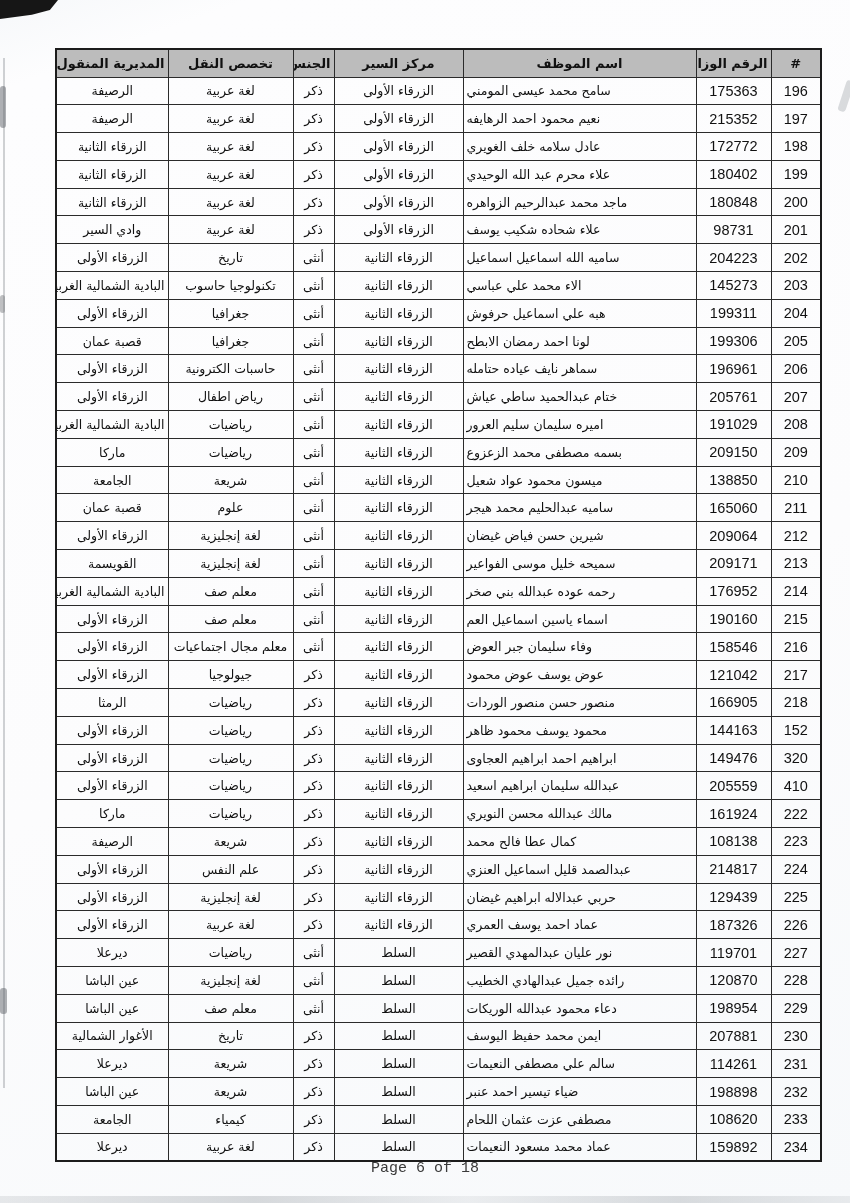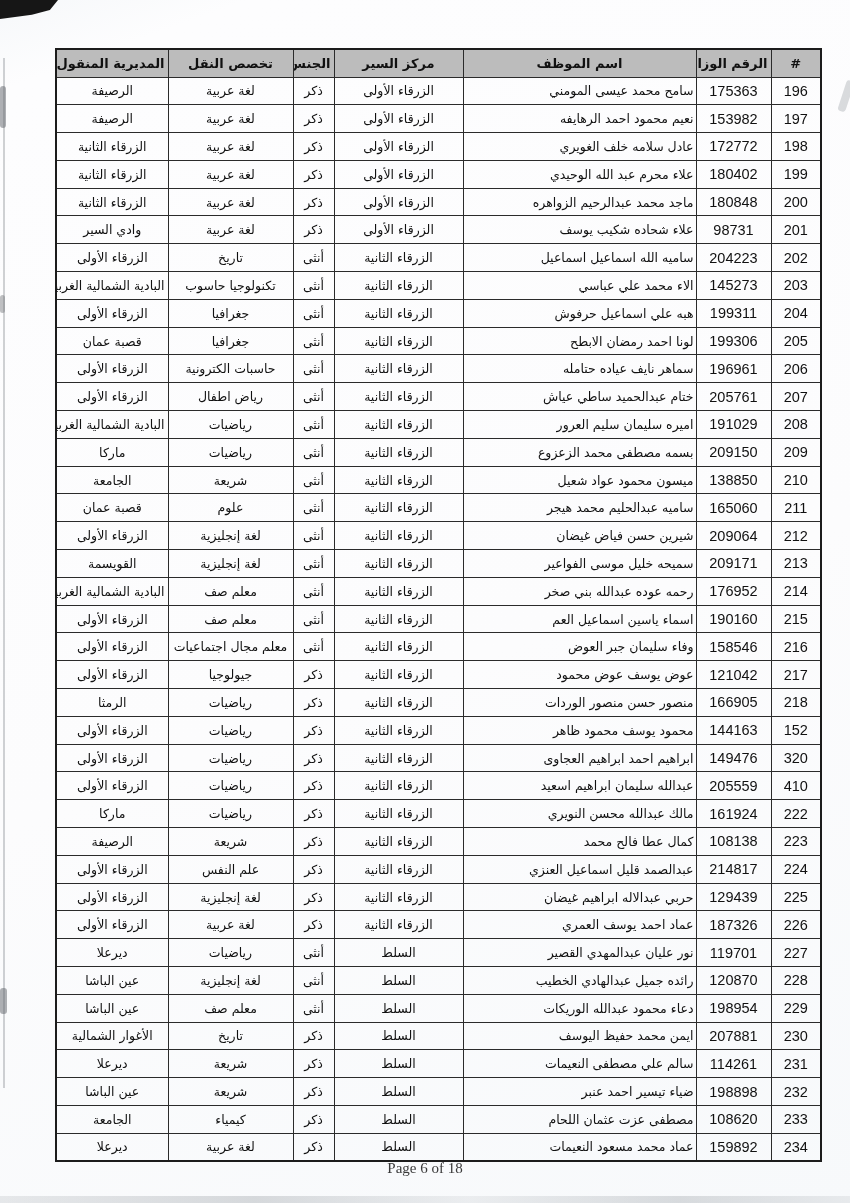--- a/index.html
+++ b/index.html
@@ -68,29 +68,29 @@
     background: #bcbcbc;
     font-weight: bold;
     font-size: 13px;
   }
   .transfer td { font-size: 12.5px; }
   td.c-num, td.c-id {
     font-family: "Liberation Sans", sans-serif;
     font-size: 14.5px;
     direction: ltr;
   }
-  td.c-name { text-align: right; padding-right: 2px; }
+  td.c-name { text-align: left; padding-right: 2px; }
   
   .footer {
     position: absolute;
     top: 1160px;
     left: 0;
     width: 850px;
     text-align: center;
-    font-family: Liberation Serif, serif;
+    font-family: Liberation Mono, monospace;
     font-size: 15px;
     color: #3a3a3a;
   }
 </style>
 </head>
 <body>
 
 <div class="page">
 
   <div class="corner-artifact"></div>
@@ -127,21 +127,21 @@
           <td class="c-num">196</td>
           <td class="c-id">175363</td>
           <td class="c-name">سامح محمد عيسى المومني</td>
           <td class="c-center">الزرقاء الأولى</td>
           <td class="c-gender">ذكر</td>
           <td class="c-specialty">لغة عربية</td>
           <td class="c-directorate">الرصيفة</td>
         </tr>
         <tr>
           <td class="c-num">197</td>
-          <td class="c-id">153982</td>
+          <td class="c-id">215352</td>
           <td class="c-name">نعيم محمود احمد الرهايفه</td>
           <td class="c-center">الزرقاء الأولى</td>
           <td class="c-gender">ذكر</td>
           <td class="c-specialty">لغة عربية</td>
           <td class="c-directorate">الرصيفة</td>
         </tr>
         <tr>
           <td class="c-num">198</td>
           <td class="c-id">172772</td>
           <td class="c-name">عادل سلامه خلف الغويري</td>

